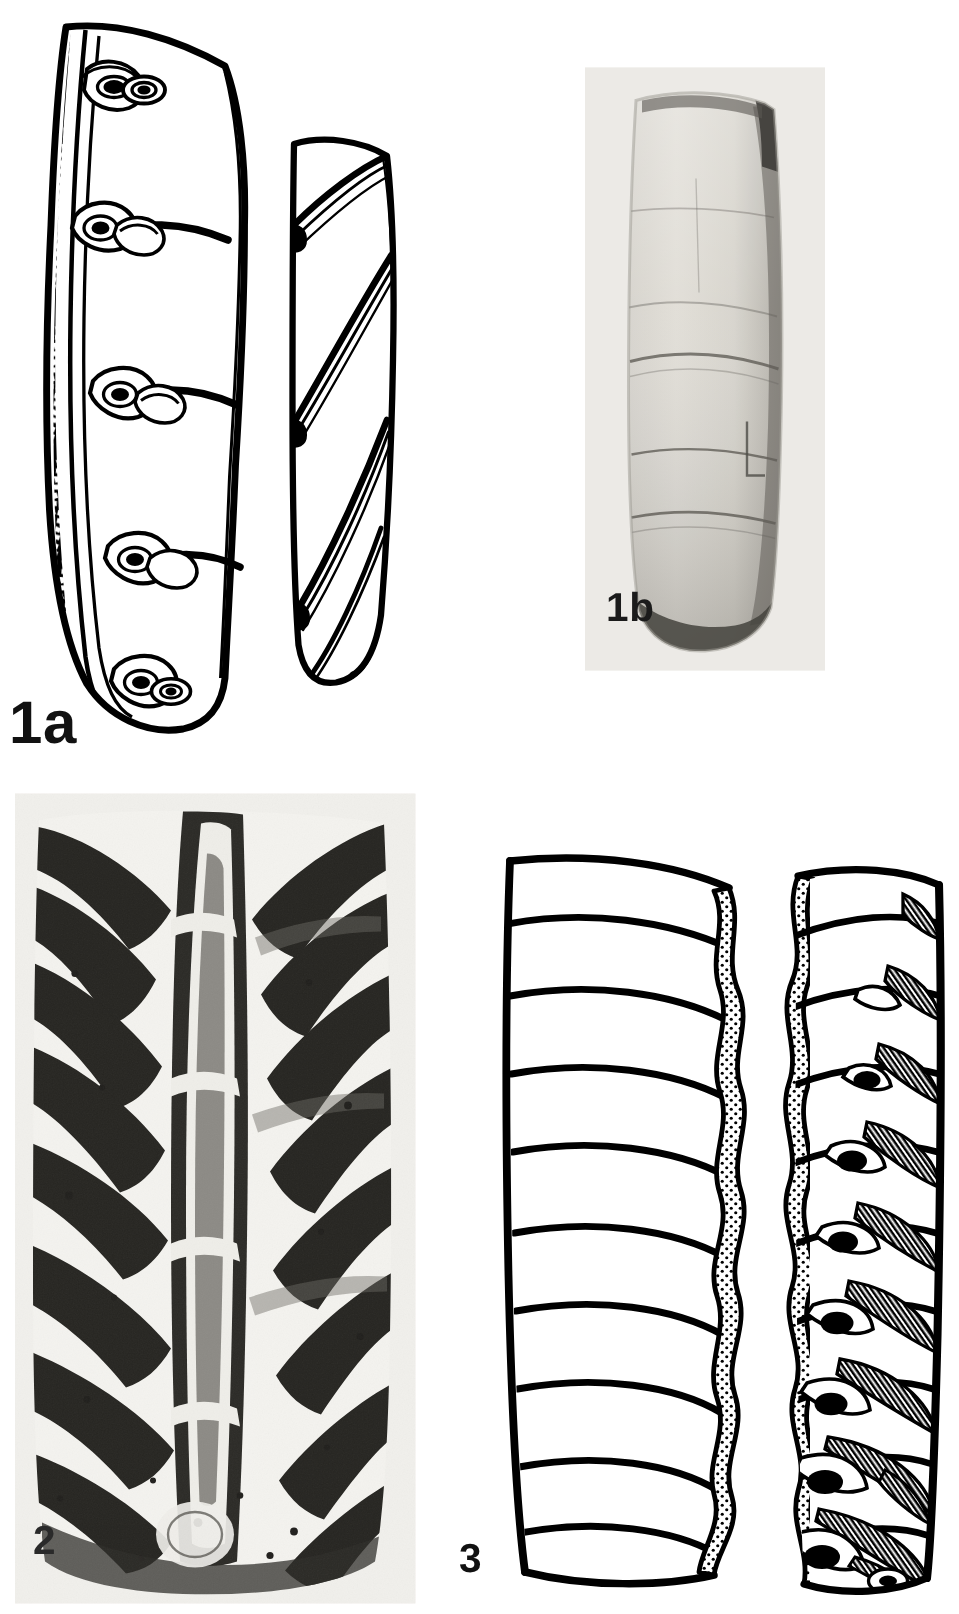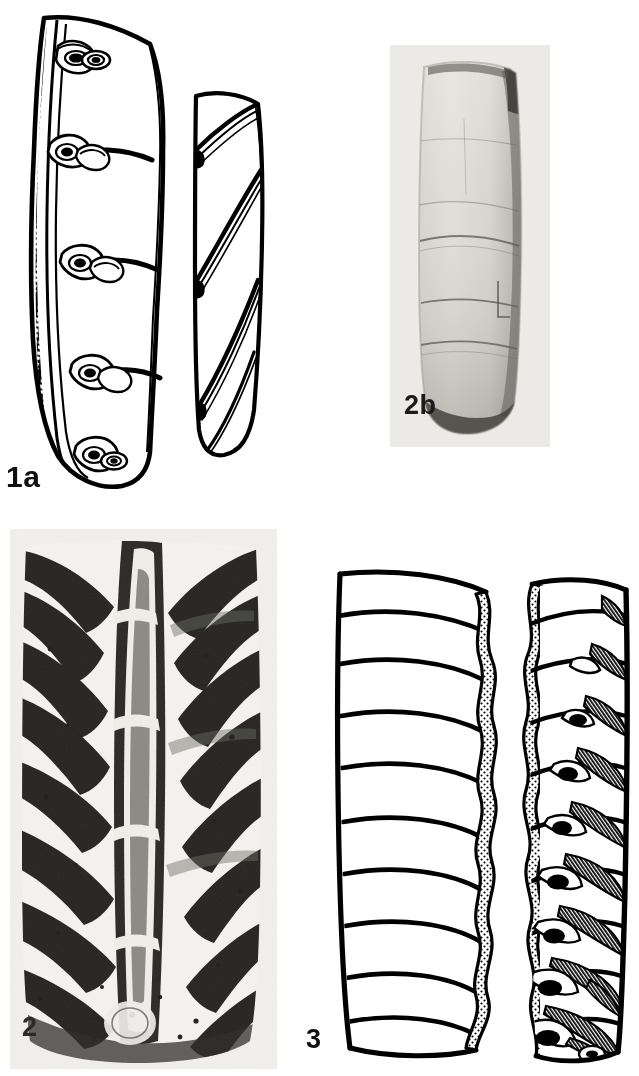--- a/index.html
+++ b/index.html
@@ -25,21 +25,21 @@
     font-family:"Liberation Sans","DejaVu Sans",sans-serif;
     font-weight:700;
     font-size:19.5px;
     letter-spacing:0.2px;
     color:#0d0d0d;
     white-space:nowrap;
     line-height:1;
   }
   .photo-frame{position:absolute;overflow:hidden;}
   svg{display:block;}
-  .lbl-1a{left:6px;top:462px;font-size:30px;}
+  .lbl-1a{left:6px;top:462px;font-size:40px;}
   .lbl-1b{left:404px;top:392px;font-size:27px;color:#1b1b1b;}
   .lbl-2{left:22px;top:1014px;font-size:27px;color:#2a2a2a;}
   .lbl-3{left:306px;top:1026px;font-size:27px;}
 </style>
 </head>
 <body>
 
 <div class="plate">
 
   <div class="panel" style="left:0px;top:0px;width:300px;height:500px;">
@@ -277,21 +277,21 @@
 
       <g opacity="0.5">
         <path d="M34,22 C62,14 96,16 120,24 L126,28
                  C130,80 132,150 131,220 C130,280 128,330 124,360
                  C118,378 100,388 80,389 C58,390 42,380 36,362
                  C31,330 29,276 29,214 C29,140 31,70 34,22 Z" fill="none" stroke="#9a978f" stroke-width="2"></path>
       </g>
       <rect x="0" y="0" width="160" height="402" fill="#ffffff" opacity="0.02" filter="url(#grain1b)"></rect>
     </svg>
   </div>
-  <div class="fig-label lbl-1b">2b</div>
+  <div class="fig-label lbl-1b">1b</div>
 
 
   <div class="photo-frame" style="left:10px;top:529px;width:267px;height:540px;background:#efeeea;">
     <svg width="267" height="540" viewBox="0 0 267 540">
       <defs>
         <filter id="grain2" x="-5%" y="-5%" width="110%" height="110%">
           <feTurbulence type="fractalNoise" baseFrequency="1.2" numOctaves="2" result="n"></feTurbulence>
           <feColorMatrix in="n" type="saturate" values="0"></feColorMatrix>
           <feComponentTransfer>
               <feFuncA type="linear" slope="0.12"></feFuncA>

